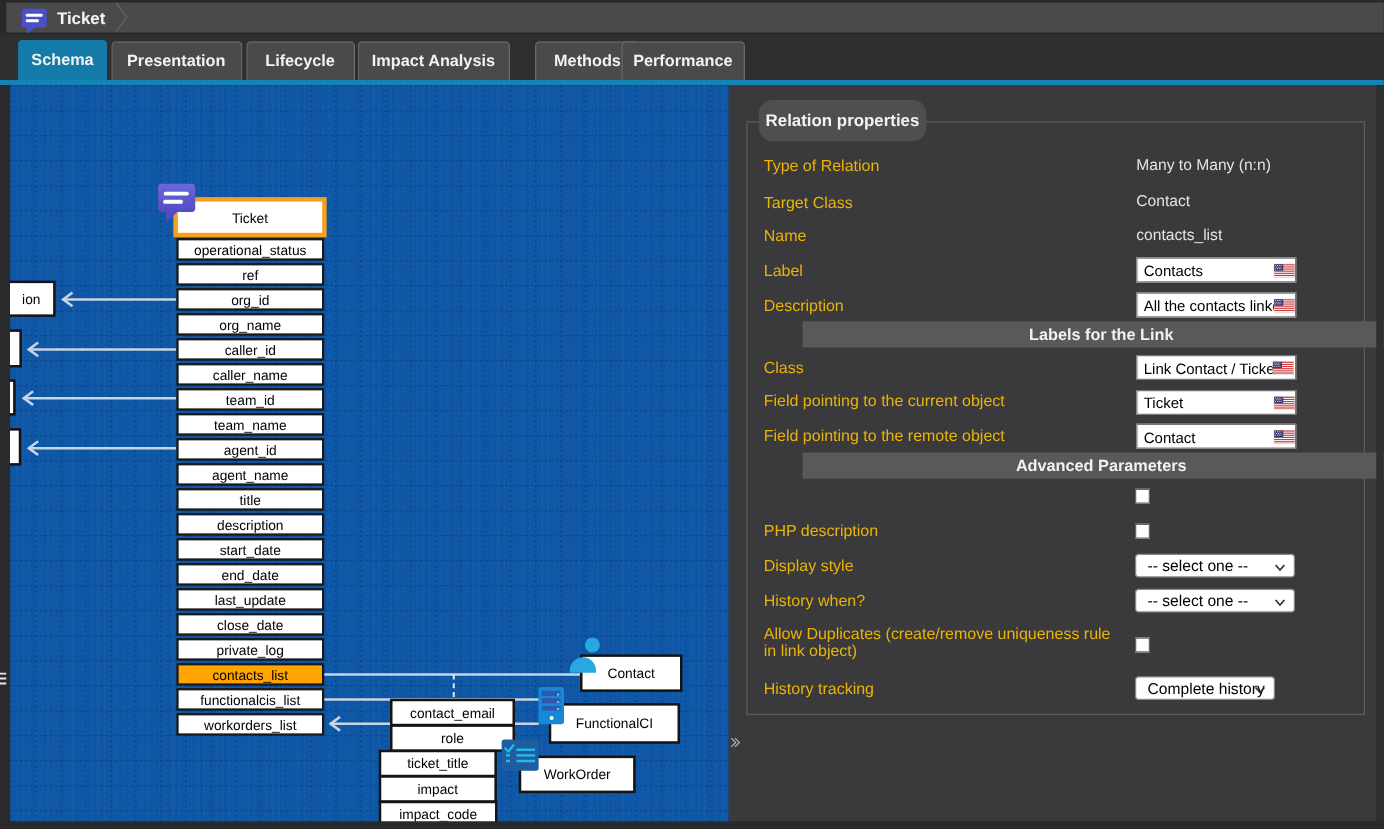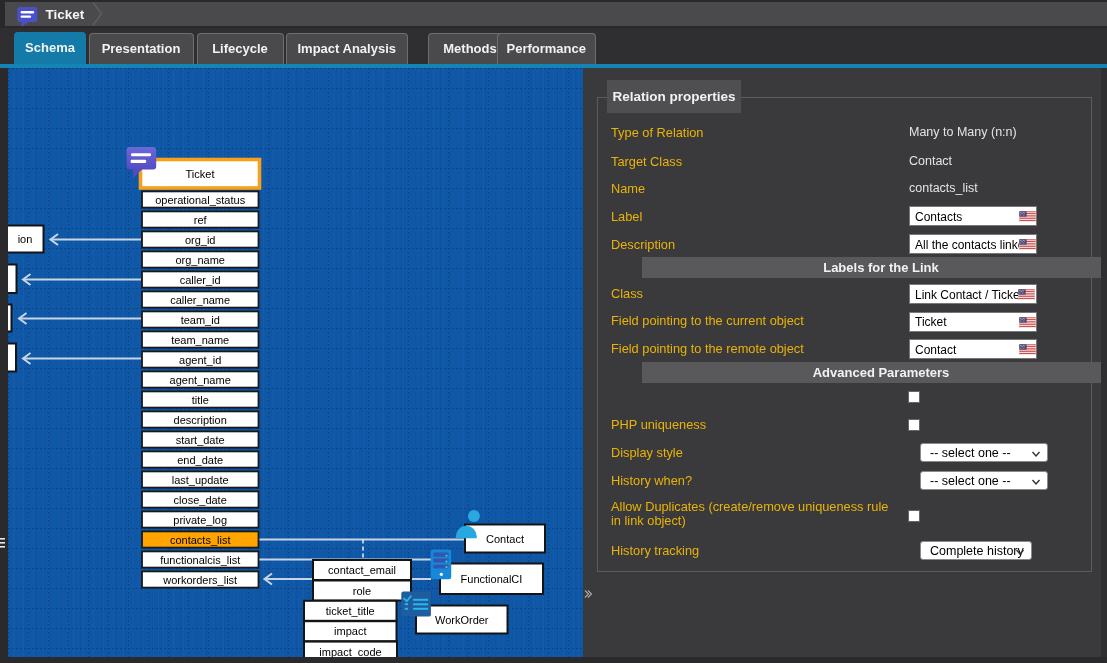--- a/index.html
+++ b/index.html
@@ -16,28 +16,28 @@
   background-color:#0f57a7;
   background-image:
     repeating-linear-gradient(90deg, rgba(255,255,255,.028) 0 1px, rgba(255,255,255,0) 1px 5px),
     repeating-linear-gradient(90deg, rgba(0,0,0,.032) 0 1px, rgba(0,0,0,0) 1px 9px),
     repeating-linear-gradient(90deg, rgba(0,0,0,0) 0 3px, rgba(0,0,0,.022) 3px 4px, rgba(0,0,0,0) 4px 13px); }
 #panel { position:absolute; left:583px; top:67.5px; width:524px; height:590px; background:#3a3a3c; }
 #bottomstrip { position:absolute; left:0; top:657px; width:1107px; height:6px; background:#2a2a2c; }
 #leftstrip { position:absolute; left:0; top:67.5px; width:8px; height:590px; background:#2a2a2c; }
 #rightedge { position:absolute; left:1101px; top:67.5px; width:6px; height:590px; background:#2f2f31; }
 .legend { position:absolute; left:24px; top:12.5px; width:134px; height:33px; background:#4f4f52;
-  color:#f2f2f2; font-size:13.5px; font-weight:bold; text-align:center; line-height:33px; }
+  color:#f2f2f2; font-size:13.5px; font-weight:bold; text-align:center; line-height:33px;border-radius:11px; }
 .lb { position:absolute; color:#eab308; font-size:12.8px; font-weight:normal; line-height:15px; }
 .vl { position:absolute; color:#e4e4e4; font-size:12.5px; }
 .bar { position:absolute; left:23px; width:478px; height:21px; background:#59595c; color:#f2f2f2;
   font-size:13px; font-weight:bold; text-align:center; line-height:21px;margin-left:36px; }
 .inp { position:absolute; background:#fff; border:1px solid #777; font-size:12px; color:#000; overflow:hidden; }
 .inp span { position:absolute; left:5px; top:2.5px; white-space:nowrap; }
-.sel { position:absolute; background:#fff; border:1px solid #8a8a8a; border-radius:3px; font-size:12.5px; color:#000;margin-left:12px; }
+.sel { position:absolute; background:#fff; border:1px solid #8a8a8a; border-radius:3px; font-size:12.5px; color:#000; }
 .sel span { position:absolute; left:9px; top:2px; white-space:nowrap; }
 .sel .chev { position:absolute; right:6px; top:4.5px; }
 .cb { position:absolute; width:12px; height:12px; background:#fff; border:1px solid #666; }
 </style></head>
 <body>
 <div id="titlebar">
   <div id="bcbar">
     <svg style="position:absolute;left:12px;top:4px" width="26" height="21" viewBox="0 0 26 21">
       <rect x="0.3" y="1" width="20" height="15" rx="2.5" fill="#4a50c8"></rect>
       <polygon points="4.5,15.8 12,15.8 4.5,20.8" fill="#4a50c8"></polygon>
@@ -336,21 +336,21 @@
           <rect x="4.8" y="2.4" width="0.7" height="0.7"></rect>
 <rect x="1.1" y="3.7" width="0.7" height="0.7"></rect>
           <rect x="2.6" y="3.7" width="0.7" height="0.7"></rect>
           <rect x="4.1" y="3.7" width="0.7" height="0.7"></rect>
           <rect x="5.6" y="3.7" width="0.7" height="0.7"></rect>
 </g>
       </svg>
     </div>
 <div class="bar" style="top:294.5px">Advanced Parameters</div>
 <div class="cb" style="left:324.5px;top:323.5px"></div>
-<div class="lb" style="left:28px;top:349.5px;width:300px">PHP uniqueness</div>
+<div class="lb" style="left:28px;top:349.5px;width:300px">PHP description</div>
 <div class="cb" style="left:324.5px;top:351.5px"></div>
 <div class="lb" style="left:28px;top:377.4px;width:300px">Display style</div>
 <div class="sel" style="left:325px;top:375.5px;width:128px;height:19px">
       <span>-- select one --</span>
       <svg class="chev" width="10" height="10" viewBox="0 0 10 10">
         <polyline points="1.5,3 5,7 8.5,3" fill="none" stroke="#333" stroke-width="1.4"></polyline>
       </svg>
     </div>
 <div class="lb" style="left:28px;top:405.4px;width:300px">History when?</div>
 <div class="sel" style="left:325px;top:403.5px;width:128px;height:19px">

